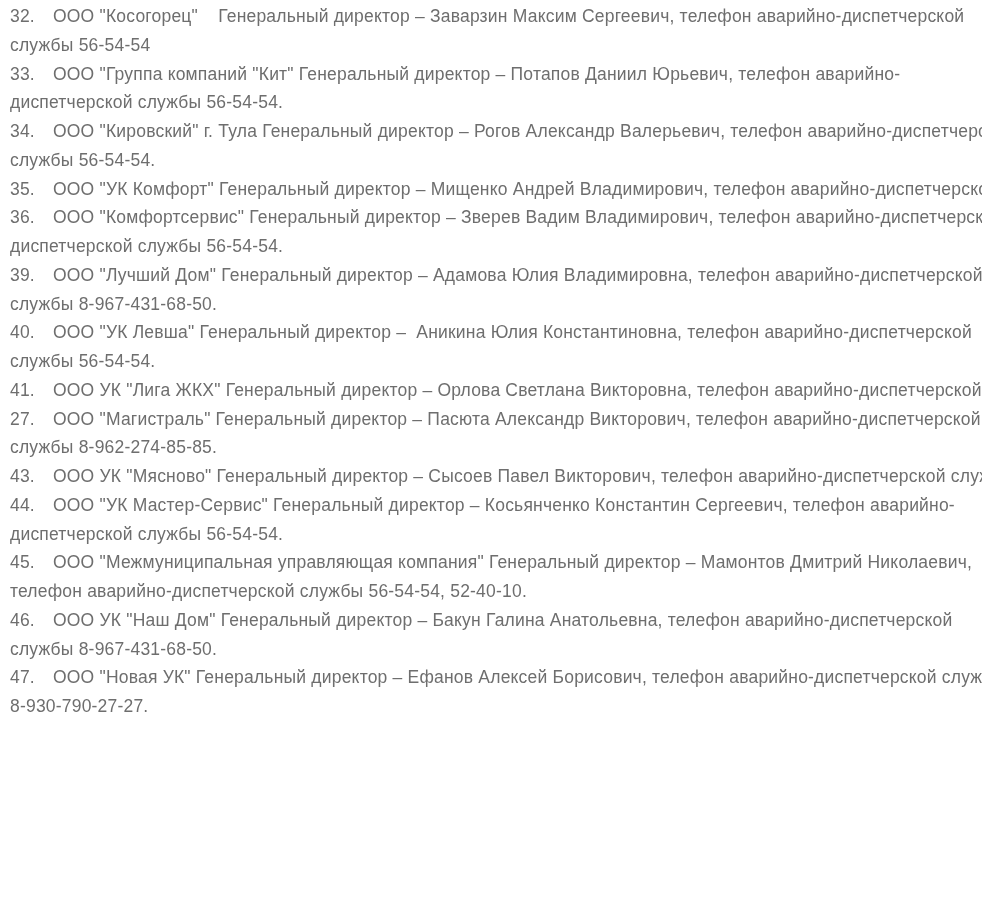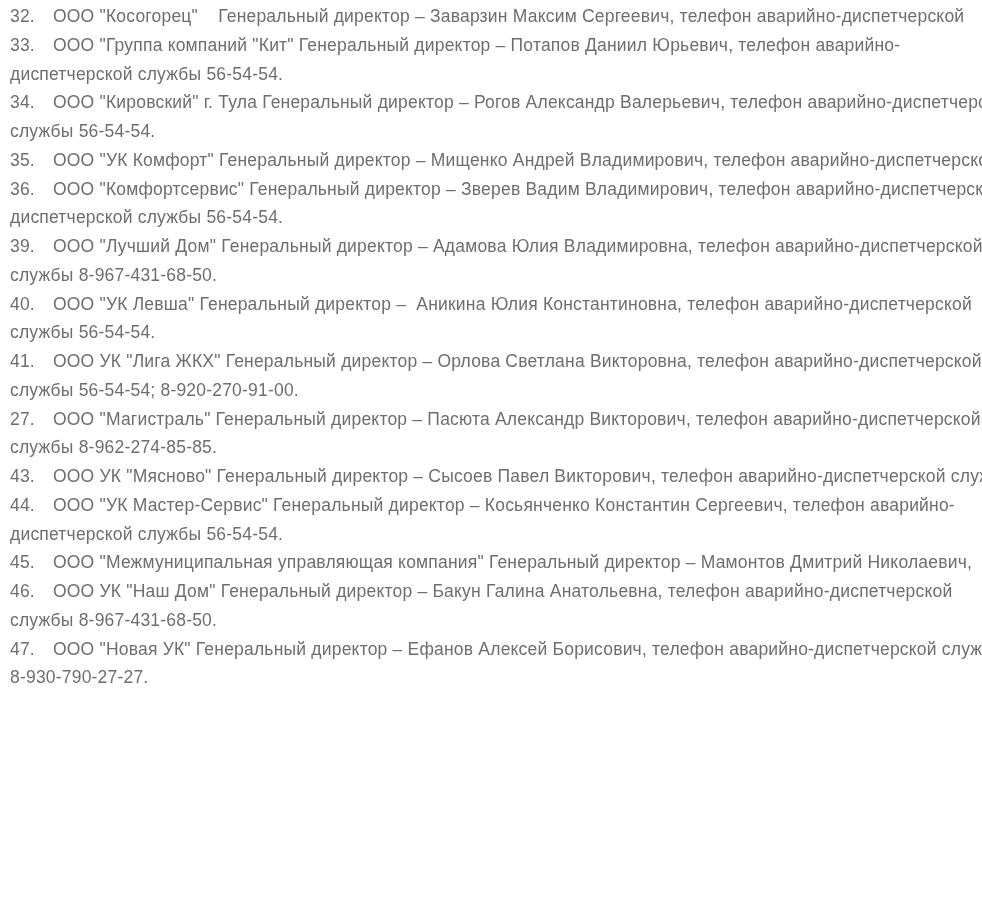--- a/index.html
+++ b/index.html
@@ -37,20 +37,21 @@
     display: inline-block;
     width: 43px;
   }
 </style>
 </head>
 <body style="background: rgb(255, 255, 255);">
 
 <main class="page" id="doc-page" style="color: rgb(110, 110, 110);">
     <div class="item">
       <div class="line"><span class="num">32.</span><span>ООО "Косогорец"    Генеральный директор – Заварзин Максим Сергеевич, телефон аварийно-диспетчерской</span></div>
+      <div class="line">службы 56-54-54</div>
     </div>
     <div class="item">
       <div class="line"><span class="num">33.</span><span>ООО "Группа компаний "Кит" Генеральный директор – Потапов Даниил Юрьевич, телефон аварийно-</span></div>
       <div class="line">диспетчерской службы 56-54-54.</div>
     </div>
     <div class="item">
       <div class="line"><span class="num">34.</span><span>ООО "Кировский" г. Тула Генеральный директор – Рогов Александр Валерьевич, телефон аварийно-диспетчерской</span></div>
       <div class="line">службы 56-54-54.</div>
     </div>
     <div class="item">
@@ -65,35 +66,35 @@
     <div class="item">
       <div class="line"><span class="num">39.</span><span>ООО "Лучший Дом" Генеральный директор – Адамова Юлия Владимировна, телефон аварийно-диспетчерской</span></div>
       <div class="line">службы 8-967-431-68-50.</div>
     </div>
     <div class="item">
       <div class="line"><span class="num">40.</span><span>ООО "УК Левша" Генеральный директор –  Аникина Юлия Константиновна, телефон аварийно-диспетчерской</span></div>
       <div class="line">службы 56-54-54.</div>
     </div>
     <div class="item">
       <div class="line"><span class="num">41.</span><span>ООО УК "Лига ЖКХ" Генеральный директор – Орлова Светлана Викторовна, телефон аварийно-диспетчерской</span></div>
-      <div class="line">службы 56-54-54; 8-920-270-91-00.</div>
     </div>
     <div class="item">
       <div class="line"><span class="num">27.</span><span>ООО "Магистраль" Генеральный директор – Пасюта Александр Викторович, телефон аварийно-диспетчерской</span></div>
       <div class="line">службы 8-962-274-85-85.</div>
     </div>
     <div class="item">
       <div class="line"><span class="num">43.</span><span>ООО УК "Мясново" Генеральный директор – Сысоев Павел Викторович, телефон аварийно-диспетчерской службы</span></div>
     </div>
     <div class="item">
       <div class="line"><span class="num">44.</span><span>ООО "УК Мастер-Сервис" Генеральный директор – Косьянченко Константин Сергеевич, телефон аварийно-</span></div>
       <div class="line">диспетчерской службы 56-54-54.</div>
     </div>
     <div class="item">
       <div class="line"><span class="num">45.</span><span>ООО "Межмуниципальная управляющая компания" Генеральный директор – Мамонтов Дмитрий Николаевич,</span></div>
+      <div class="line">телефон аварийно-диспетчерской службы 56-54-54, 52-40-10.</div>
     </div>
     <div class="item">
       <div class="line"><span class="num">46.</span><span>ООО УК "Наш Дом" Генеральный директор – Бакун Галина Анатольевна, телефон аварийно-диспетчерской</span></div>
       <div class="line">службы 8-967-431-68-50.</div>
     </div>
     <div class="item">
       <div class="line"><span class="num">47.</span><span>ООО "Новая УК" Генеральный директор – Ефанов Алексей Борисович, телефон аварийно-диспетчерской службы</span></div>
       <div class="line">8-930-790-27-27.</div>
     </div>
   </main>

